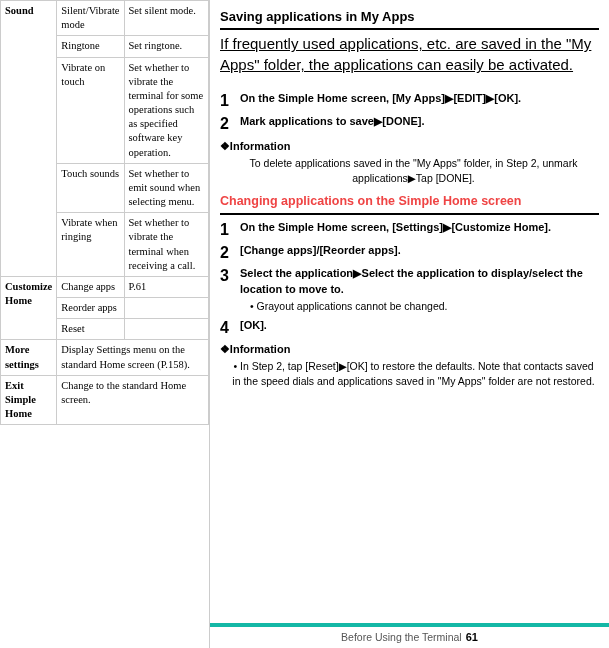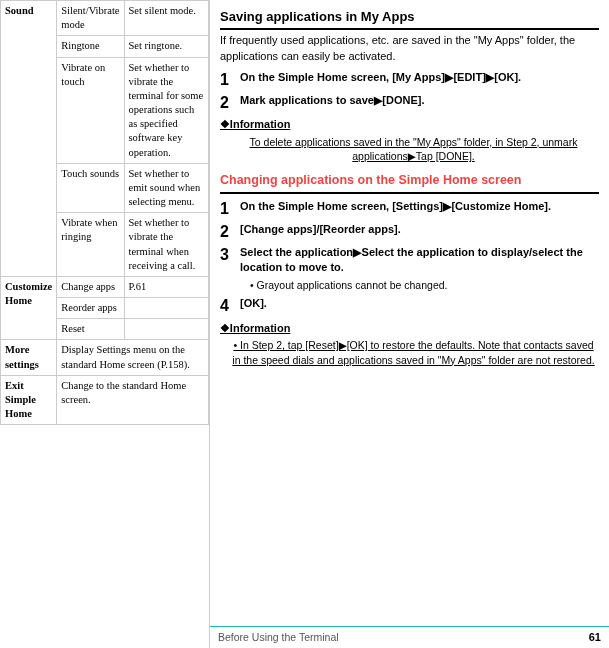--- a/index.html
+++ b/index.html
@@ -60,23 +60,24 @@
     .section-title {
       font-size: 13px;
       font-weight: bold;
       color: #000;
       border-bottom: 2px solid #000;
       padding-bottom: 2px;
       margin-bottom: 3px;
     }
 
     .intro-text {
-      font-size: 11px;
-      margin-bottom: 6px;
-      line-height: 1.4;
+      font-size: 15px;
+      margin-bottom: 16px;
+      line-height: 1.4;
+      text-decoration: underline;
     }
 
     .step-row {
       display: flex;
       align-items: flex-start;
       margin-bottom: 4px;
     }
 
     .step-num {
       font-size: 16px;
@@ -89,21 +90,20 @@
     .step-text {
       font-size: 11px;
       font-weight: bold;
       flex: 1;
       line-height: 1.4;
     }
 
     .info-block {
       margin: 5px 0 8px 0;
       font-size: 10.5px;
-      text-decoration: underline;
     }
 
     .info-title {
       font-weight: bold;
       font-size: 11px;
       display: flex;
       align-items: center;
       gap: 2px;
       margin-bottom: 2px;
     }
@@ -123,23 +123,23 @@
       padding-bottom: 2px;
       margin-bottom: 5px;
       margin-top: 2px;
     }
 
     .footer-bar {
       position: absolute;
       bottom: 0;
       right: 0;
       width: 399px;
-      border-top: 1px solid #14b8a6;
-      display: flex;
-      justify-content: space-between;
+      border-top: 4px solid #14b8a6;
+      display: flex;
+      justify-content: center;
       align-items: center;
       padding: 3px 8px;
       font-size: 11px;
       margin-top: 43px;
     }
 
     .footer-bar .footer-label {
       font-size: 10.5px;
       color: #555;
     }

